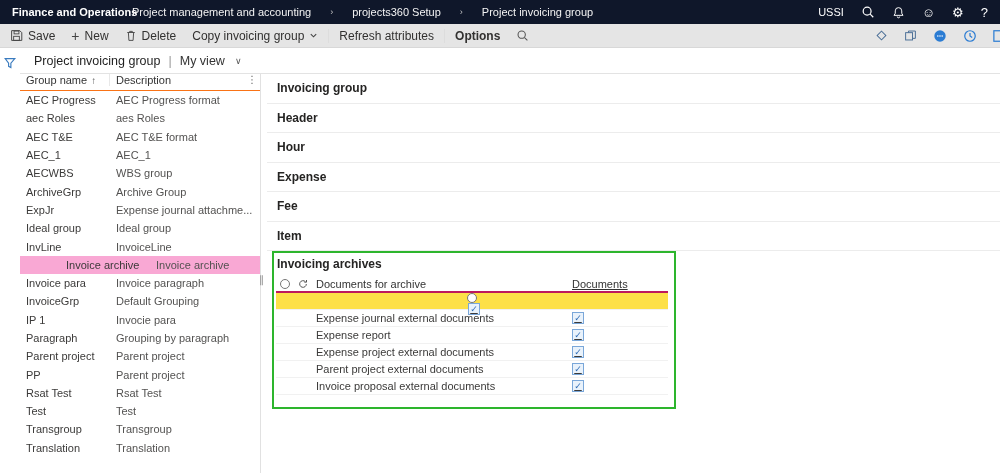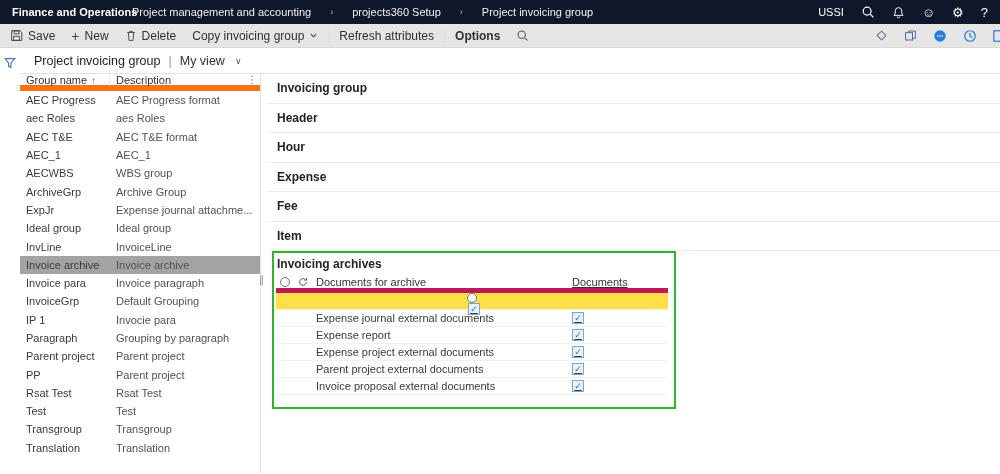--- a/index.html
+++ b/index.html
@@ -33,47 +33,47 @@
   .title-row { height:26px; display:flex; align-items:center; gap:8px; padding-left:14px;
     font-size:12.5px; color:#1f1f1f; border-bottom:1px solid #e3e3e3; }
   .title-div { color:#999; }
   .view-switch { display:flex; align-items:center; gap:10px; color:#333; }
   .chev { font-size:9px; color:#555; }
 
   .body-row { flex:1; display:flex; min-height:0; }
 
   
   .left-grid { width:240px; display:flex; flex-direction:column; font-size:11px; }
-  .lg-header { display:flex; align-items:flex-start; height:17px; border-bottom:6px solid #f97316; color:#333; }
+  .lg-header { display:flex; align-items:flex-start; height:17px; border-bottom:1px solid #f97316; color:#333; }
   .lg-header .c1 { border-right:1px solid #e8e8e8; display:flex; gap:4px; align-items:center; }
   .c1 { width:90px; padding-left:6px; white-space:nowrap; overflow:hidden; }
   .c2 { flex:1; padding-left:6px; white-space:nowrap; overflow:hidden; }
   .sort-glyph { font-size:10px; color:#555; }
   .lg-more { width:16px; text-align:center; color:#666; font-size:10px; }
   .lg-rows { flex:1; overflow:hidden; }
   .lg-row { display:flex; align-items:center; height:18.3px; color:#3b3a39; }
   .lg-row .c2 { color:#535251; }
-  .lg-row.selected { background:#a3a3a3; }
+  .lg-row.selected { background:#f9a8d4;padding-left:40px; }
 
   
   .splitter { width:7px; border-left:1px solid #e1e1e1; position:relative; }
   .split-handle { position:absolute; top:200px; left:-2px; font-size:10px; color:#888; }
 
   
   .sections { flex:1; display:flex; flex-direction:column; font-size:12px; position:relative; min-width:0; }
   .section-h { height:29.5px; flex:none; display:flex; align-items:center; padding-left:10px;
     font-weight:bold; color:#252423; border-bottom:1px solid #ececec; }
   .arch-wrap { position:relative; flex:1; }
   .arch-h { height:25px; display:flex; align-items:center; padding-left:10px; font-weight:bold; color:#252423; }
   .green-box { position:absolute; left:5px; top:0; width:404px; height:158px;
     border:2px solid #2db52d; pointer-events:none; z-index:5; }
 
   
   .agrid { margin-left:9px; width:392px; font-size:11px; }
-  .agrid-header { display:flex; align-items:center; height:17px; border-bottom:5px solid #be185d; color:#333; }
+  .agrid-header { display:flex; align-items:center; height:17px; border-bottom:2px solid #be185d; color:#333; }
   .col-sel { width:18px; display:flex; justify-content:center; align-items:center; }
   .col-refresh { width:18px; display:flex; justify-content:center; align-items:center; }
   .col-name { width:256px; padding-left:4px; white-space:nowrap; overflow:hidden; }
   .col-docs { flex:1; padding-left:4px; display:flex; align-items:center;text-decoration:underline; }
   .agrid-row { display:flex; align-items:center; height:17px; border-bottom:1px solid #f1f1f1; color:#3b3a39; }
   .agrid-row.selected { background:#fde047;flex-direction:column; }
   .radio { width:10px; height:10px; border:1px solid #767676; border-radius:50%; background:#fff; display:none; }
   .agrid-header .radio, .agrid-row.selected .radio { display:block; }
   .checkbox { width:12px; height:12px; border:1px solid #7aa7d9; background:#e9f2fb;
     color:#2f6cb5; font-size:9px; line-height:11px; text-align:center; }

